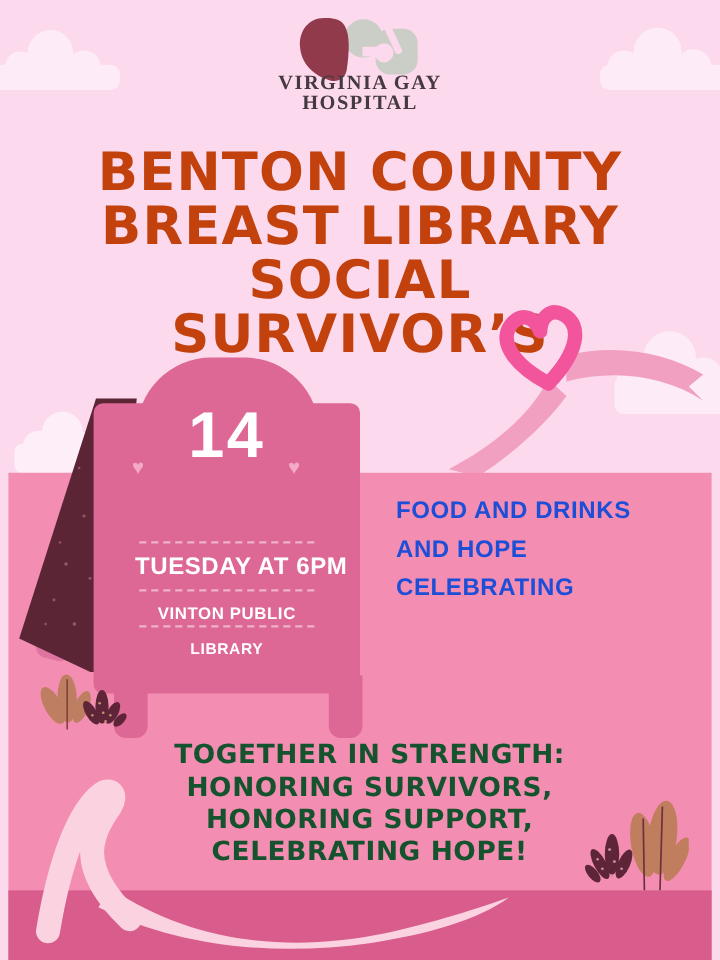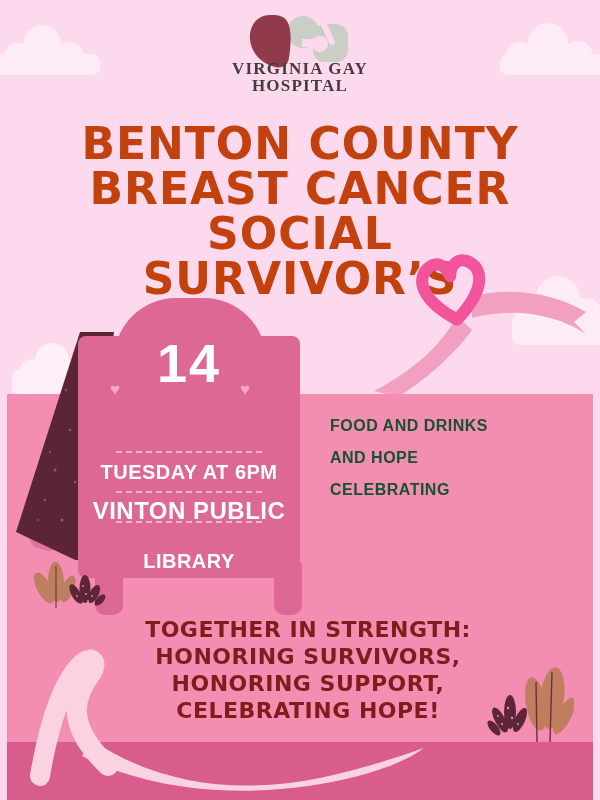--- a/index.html
+++ b/index.html
@@ -27,35 +27,35 @@
 
   
   .sign-dome{left:114px;top:298px;width:152px;height:62px;background:#dd6795;border-radius:76px 76px 0 0;}
   .sign-front{left:78px;top:336px;width:222px;height:242px;background:#dd6795;border-radius:8px;}
   .sign-leg{width:28px;height:52px;background:#dd6795;border-radius:0 0 10px 10px;top:563px;}
   .leg-left{left:95px;}
   .leg-right{left:274px;}
   .sign-text{left:78px;width:222px;text-align:center;color:#ffffff;font-weight:bold;}
   .sign-day{top:336px;font-size:54px;line-height:54px;letter-spacing:2px;}
   .sign-month{top:404px;font-size:30px;line-height:34px;letter-spacing:1px;}
-  .sign-time{top:459px;font-size:20px;line-height:26px;letter-spacing:.5px;}
-  .sign-venue1{top:498px;font-size:24px;line-height:26px;letter-spacing:.5px;}
-  .sign-venue2{top:548px;font-size:20px;line-height:26px;letter-spacing:.5px;}
+  .sign-time{top:459px;font-size:20px;line-height:26px;letter-spacing:.5px;padding-left:12px;}
+  .sign-venue1{top:498px;font-size:14px;line-height:26px;letter-spacing:.5px;}
+  .sign-venue2{top:528px;font-size:13px;line-height:26px;letter-spacing:.5px;}
   .sign-sep{left:116px;width:146px;height:0;border-top:2px dashed rgba(255,255,255,.5);}
   .sep1{top:451px;} .sep2{top:491px;} .sep3{top:521px;}
   .sign-heart{font-size:17px;color:#f4a9c6;line-height:17px;}
   .heart-l{left:110px;top:381px;} .heart-r{left:240px;top:381px;}
 
   
-  .details{left:330px;top:410px;width:250px;color:#14532d;font-weight:bold;
-           font-size:16px;line-height:32px;letter-spacing:.5px;}
+  .details{left:330px;top:410px;width:250px;color:#1d4ed8;font-weight:bold;
+           font-size:20px;line-height:32px;letter-spacing:.5px;}
 
   
   .tagline{left:20px;right:4px;top:616px;text-align:center;font-family:"DejaVu Sans",sans-serif;
-           font-weight:bold;font-size:22px;line-height:27px;letter-spacing:.5px;color:#7f1d1d;}
+           font-weight:bold;font-size:22px;line-height:27px;letter-spacing:.5px;color:#14532d;}
 </style>
 </head>
 <body>
 
 <div class="poster">
 
   <svg class="abs cloud" style="left:-8px;top:26px;" width="115" height="50" viewBox="0 0 115 50">
     <g fill="#fdecf7">
       <circle cx="25" cy="30" r="13"></circle>
         <circle cx="50" cy="18" r="19"></circle>
@@ -78,21 +78,21 @@
     <path d="M78,0 L92,30" stroke="#fcd9ec" stroke-width="6" stroke-linecap="round" fill="none"></path>
     <circle cx="80" cy="32" r="8" fill="#fcd9ec"></circle>
     <rect x="62" y="27" width="16" height="8" fill="#fcd9ec"></rect>
     <path d="M30,3 C17,3 9,14 10,27 C11,41 21,51 35,55 C42,57 48,53 49,46 C51,32 52,17 47,9 C43,3 36,3 30,3 Z" fill="#913a4b"></path>
   </svg>
   <div class="abs logo-text logo-line1">VIRGINIA GAY</div>
   <div class="abs logo-text logo-line2">HOSPITAL</div>
 
   <div class="abs title">
     <div>BENTON COUNTY</div>
-    <div>BREAST CANCER</div>
+    <div>BREAST LIBRARY</div>
     <div>SOCIAL</div>
     <div>SURVIVOR’S</div>
   </div>
 
   <svg class="abs cloud" style="left:360px;top:245px;" width="240" height="155" viewBox="360 245 240 155">
     <g fill="#fdecf7">
       <circle cx="530" cy="315" r="16"></circle>
         <circle cx="558" cy="298" r="22"></circle>
         <circle cx="586" cy="314" r="16"></circle>
       <rect x="512" y="313" width="100" height="32" rx="8"></rect>

